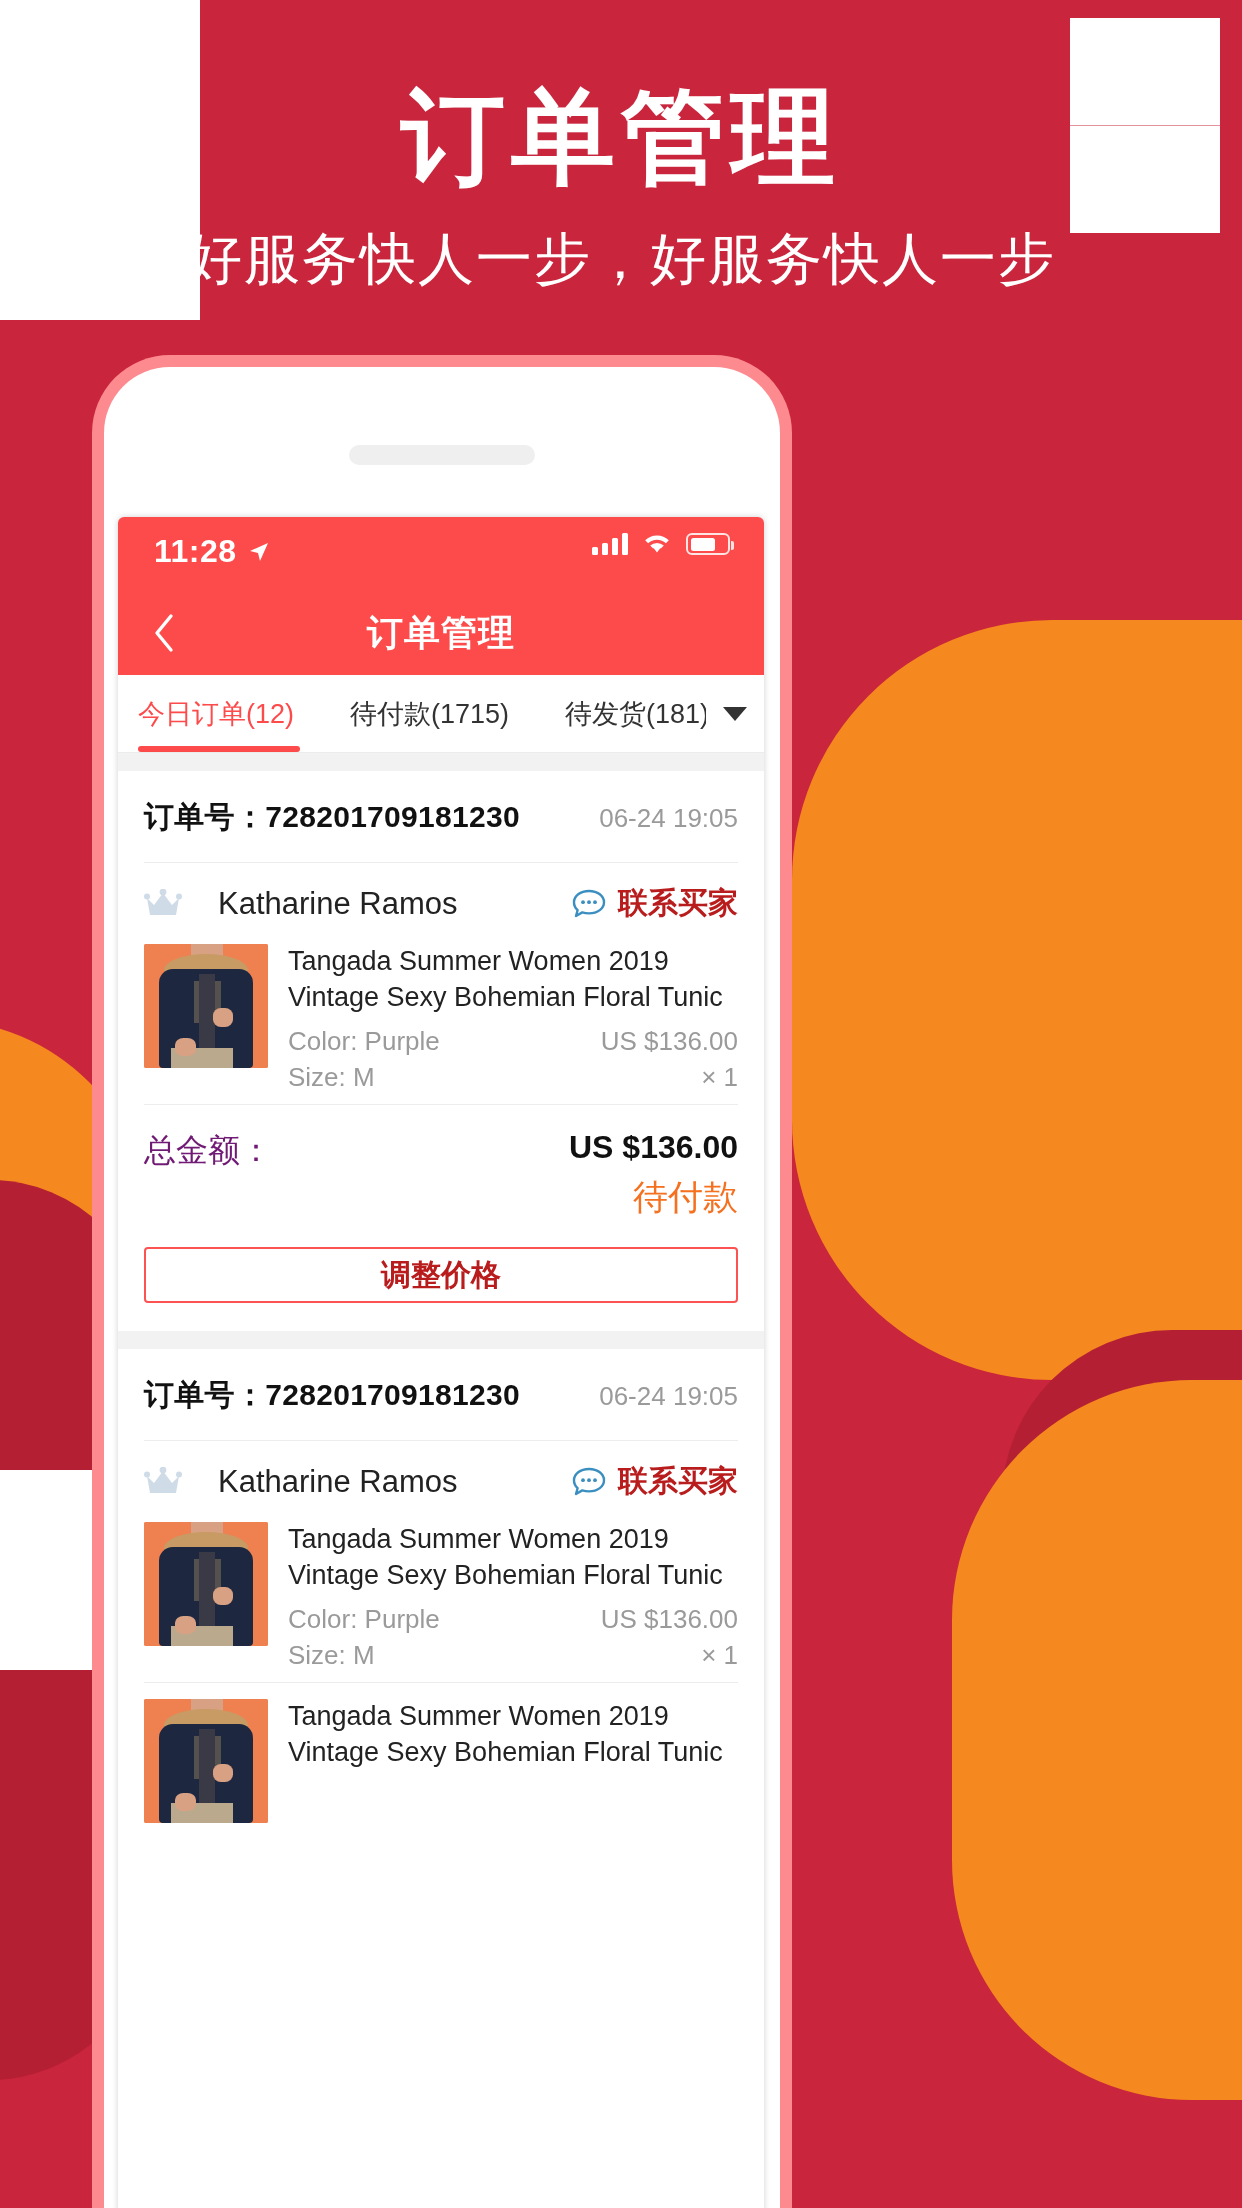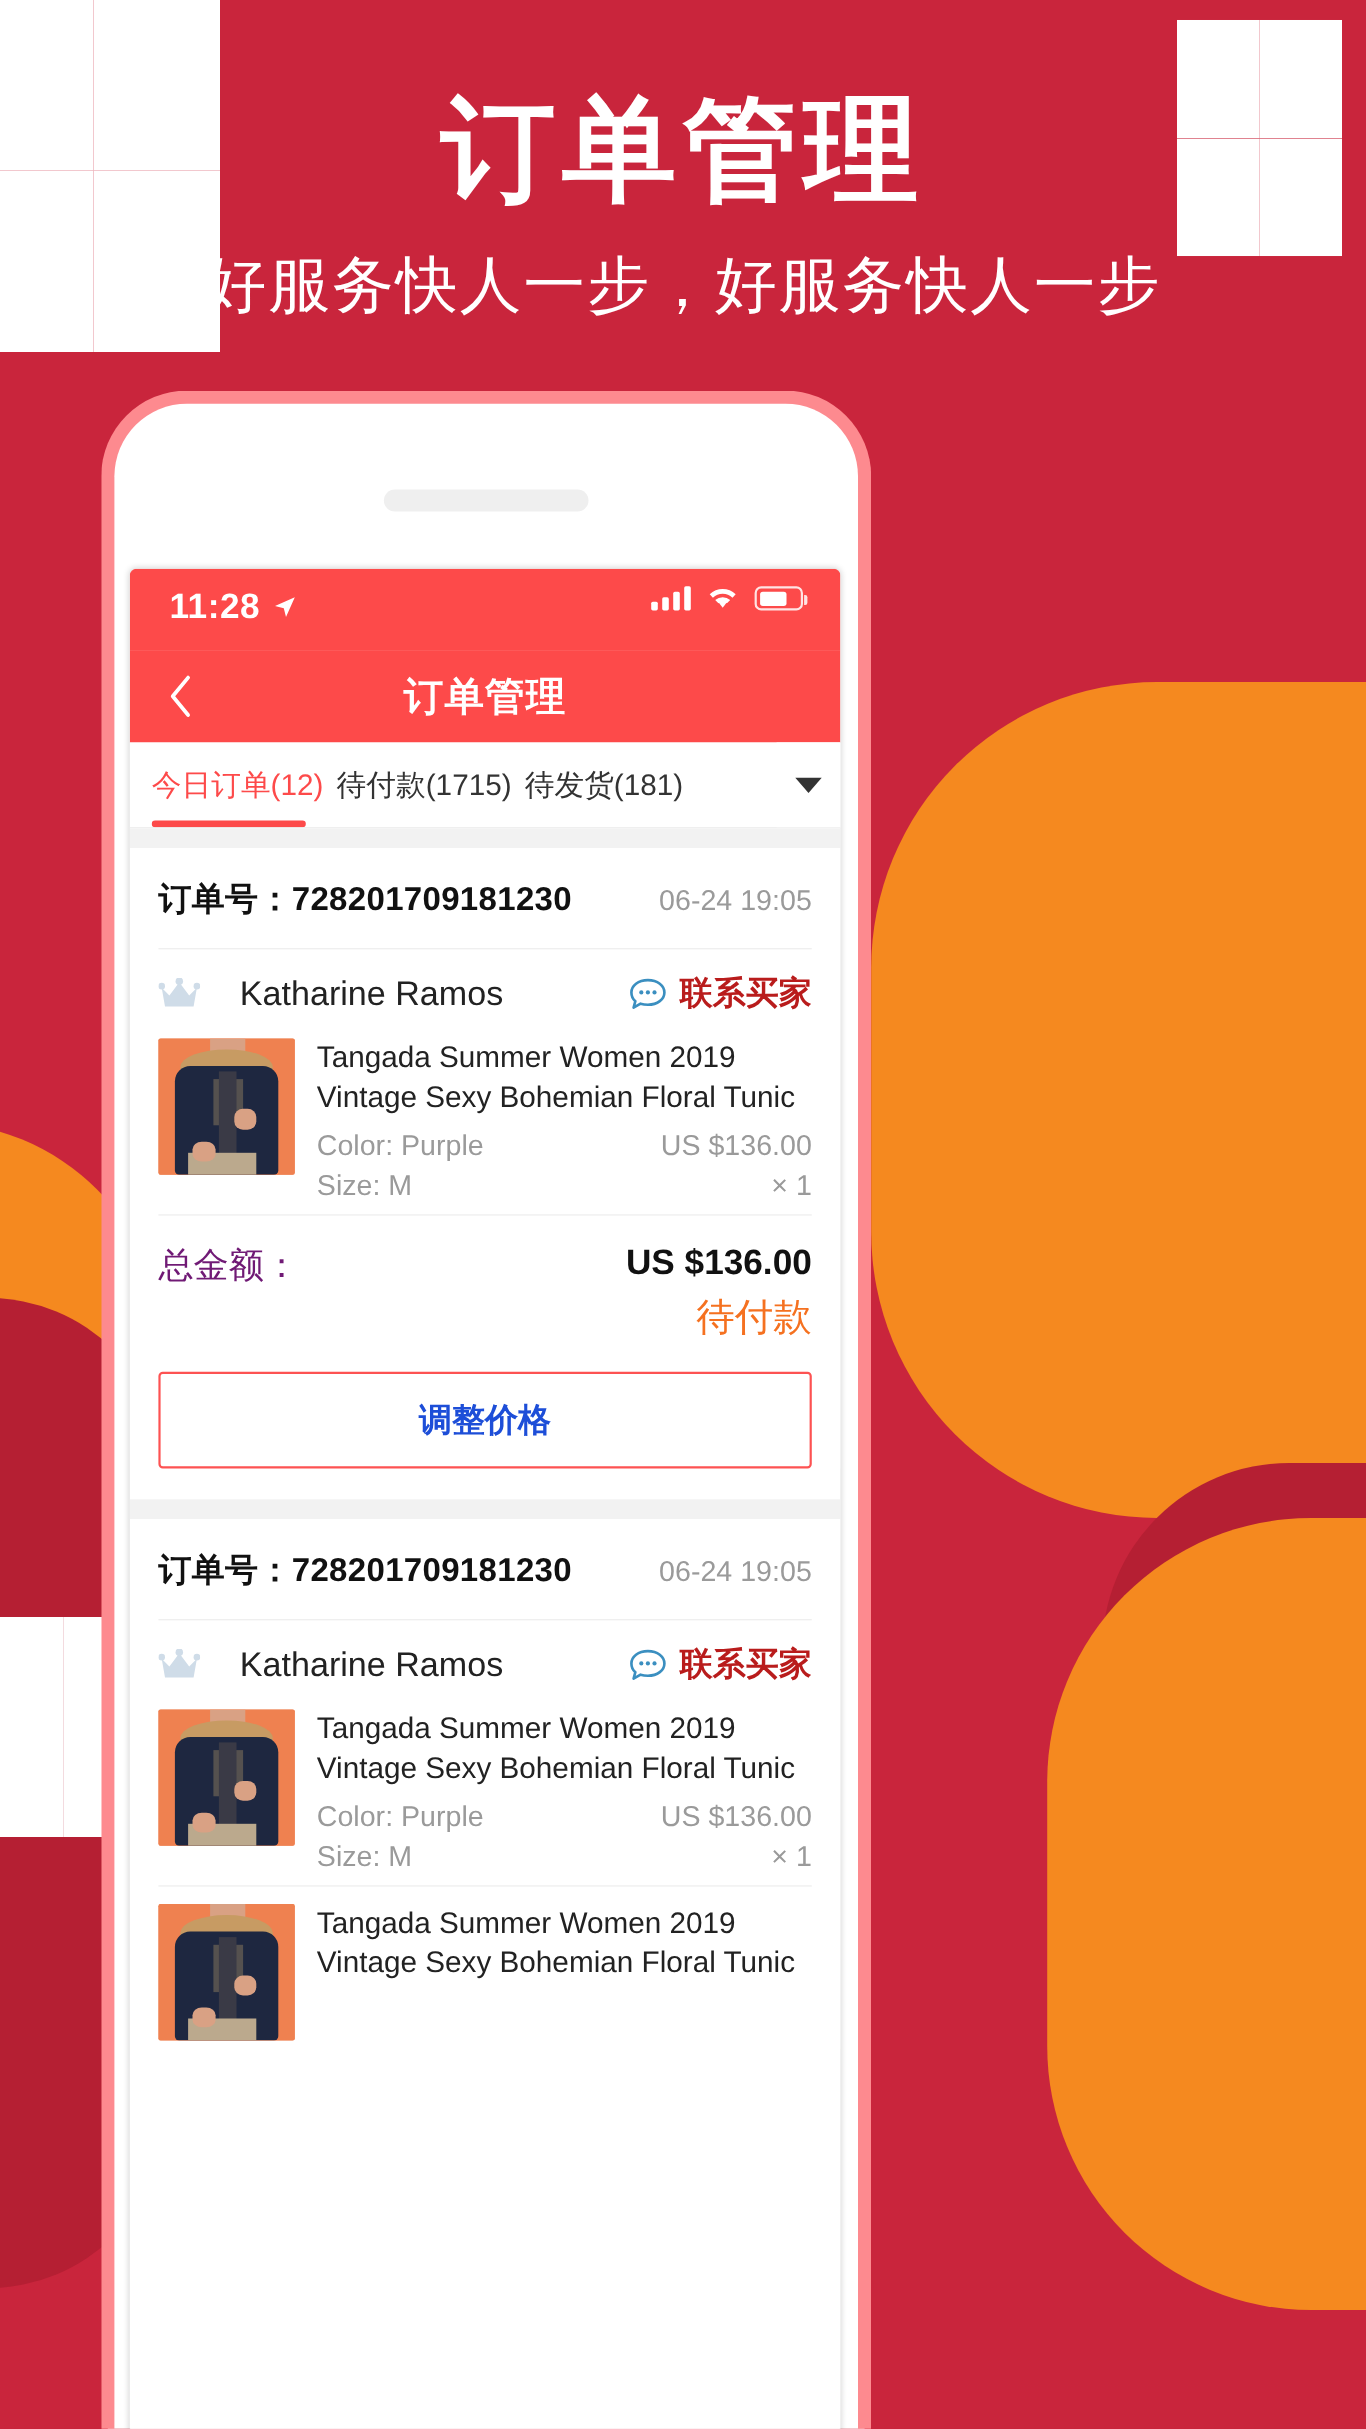--- a/index.html
+++ b/index.html
@@ -139,21 +139,21 @@
   }
 
   
   .tabs {
     height: 78px; background:#fff; display:flex; align-items:stretch;
     position:relative; border-bottom:1px solid #ececec;
   }
   .tabs-scroll { flex:1; display:flex; align-items:stretch; overflow:hidden; }
   .tab {
     display:flex; align-items:center; justify-content:center;
-    font-size: 27px; color:#333; padding: 0 6px; position:relative;
+    font-size: 27px; color:#333; padding: 0 28px; position:relative;
     white-space:nowrap; flex: none;
   }
   .tab:first-child { padding-left: 20px; }
   .tab.active { color:#fd4a4a; }
   .tab.active::after {
     content:""; position:absolute; left: 20px; right: 22px; bottom: 0;
     height: 6px; background:#fd4a4a; border-radius:3px;
   }
   .tab-caret {
     width: 58px; display:flex; align-items:center; justify-content:center;
@@ -199,23 +199,23 @@
   .total-row {
     display:flex; align-items:flex-start; justify-content:space-between;
     border-top:1px solid #ececec; padding: 24px 0 16px;
   }
   .total-label { font-size: 32px; color:#701a75; }
   .total-right { text-align:right; }
   .total-amount { font-size: 32px; font-weight:700; color:#111; }
   .total-status { font-size: 35px; color:#f57120; margin-top: 8px; }
 
   .adjust-btn {
-    margin: 10px 0 28px; height: 88px; border: 2px solid #fd5252;
+    margin: 10px 0 28px; height: 56px; border: 2px solid #fd5252;
     border-radius:4px; display:flex; align-items:center; justify-content:center;
-    color:#1d4ed8; font-size:30px; font-weight:600; background:#fff;
+    color:#b91c1c; font-size:30px; font-weight:600; background:#fff;
   }
 
   
   .jk-bg { position:absolute; inset:0; background:#ef8150; }
   .jk-body { position:absolute; left:12%; top:20%; width:76%; height:80%; background:#1e2740; border-radius:14px 14px 4px 4px; }
   .jk-fur { position:absolute; left:16%; top:8%; width:68%; height:26%; background:#c79b63; border-radius:50% 50% 40% 40%; }
   .jk-face { position:absolute; left:38%; top:0%; width:26%; height:22%; background:#d9a184; border-radius:0 0 45% 45%; }
   .jk-open { position:absolute; left:44%; top:24%; width:13%; height:62%; background:#3a3a46; }
   .jk-knit { position:absolute; left:40%; top:30%; width:22%; height:34%; background:#55514f; }
   .jk-hand1 { position:absolute; left:56%; top:52%; width:16%; height:15%; background:#d9a184; border-radius:40%; }

